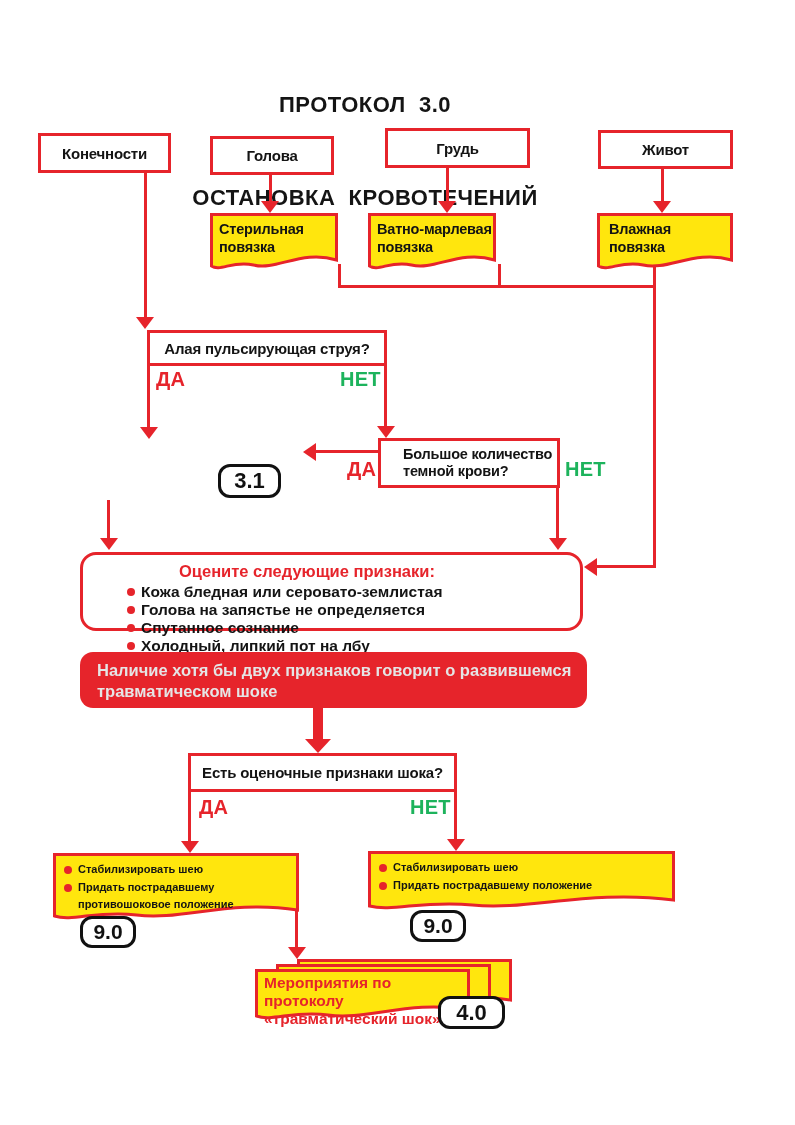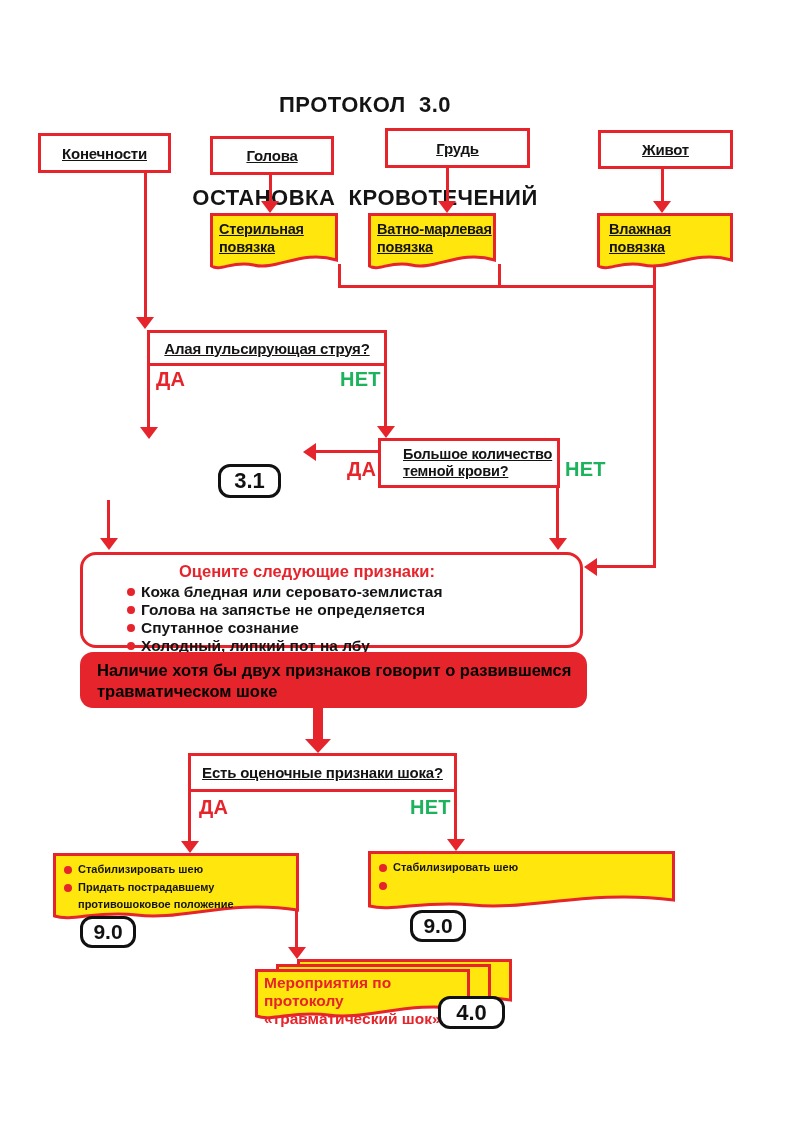--- a/index.html
+++ b/index.html
@@ -8,21 +8,21 @@
     --green:#1db35c;
     --ink:#141414;
   }
   html,body{margin:0;padding:0;background:#ffffff;}
   body{font-family:"Liberation Sans", sans-serif;}
   #canvas{position:relative;width:795px;height:1125px;background:#fff;overflow:hidden;}
 
   
   .title{position:absolute;left:0;top:27px;width:730px;text-align:center;color:var(--ink);
          font-weight:bold;font-size:22px;line-height:31px;letter-spacing:.5px;white-space:pre;}
-  .lbl{font-weight:bold;color:var(--ink);font-size:15px;letter-spacing:-.2px;text-decoration:underline;}
+  .lbl{font-weight:bold;color:var(--ink);font-size:15px;letter-spacing:-.2px;}
 
   
   .box{position:absolute;background:#fff;border:3px solid var(--red);box-sizing:border-box;
        display:flex;align-items:center;justify-content:center;text-align:center;z-index:2;}
   .qbox{position:absolute;background:#fff;border:3px solid var(--red);box-sizing:border-box;
         display:flex;align-items:center;justify-content:center;text-align:center;z-index:2;}
 
   
   .doc{position:absolute;z-index:2;}
   .doc svg{position:absolute;left:0;top:0;z-index:0;}
@@ -51,21 +51,21 @@
   .round-box{position:absolute;background:#fff;border:3px solid var(--red);border-radius:16px;
              box-sizing:border-box;z-index:2;}
   .assess-title{margin:7px 0 2px 96px;color:var(--red);font-weight:bold;font-size:16.5px;}
   .assess-list{margin-left:44px;}
   .li{position:relative;padding-left:14px;font-weight:bold;color:var(--ink);}
   .assess-list .li{font-size:15.5px;line-height:17px;margin-bottom:1px;}
   .dot{position:absolute;left:0;top:5px;width:8px;height:8px;border-radius:50%;background:var(--red);}
 
   
   .alert{position:absolute;background:var(--red);border-radius:13px;box-sizing:border-box;
-         color:#000000;font-weight:bold;font-size:16.5px;line-height:21px;
+         color:#e5e5e5;font-weight:bold;font-size:16.5px;line-height:21px;
          padding:8px 14px 0 17px;z-index:2;}
 
   
   .action-list .li{font-size:11px;line-height:17.5px;}
   .action-list .dot{top:5px;width:8px;height:8px;}
 
   .doc-red-text{color:var(--red);font-weight:bold;font-size:15.5px;line-height:18px;}
 </style>
 </head>
 <body>
@@ -163,21 +163,21 @@
   <div class="yn no" style="left:340px;top:368px">НЕТ</div>
 
   <div class="badge" style="left:218px;top:464px;width:63px;height:34px;font-size:22px">3.1</div>
 
   <div class="qbox lbl" style="left:378px;top:438px;width:182px;height:50px;justify-content:flex-start;text-align:left">
     <span style="padding-left:22px;font-size:14.5px;line-height:17px">Большое количество темной крови?</span>
   </div>
   <div class="yn yes" style="left:347px;top:458px">ДА</div>
   <div class="yn no" style="left:565px;top:458px">НЕТ</div>
 
-  <div class="round-box" style="left:80px;top:552px;width:503px;height:96px">
+  <div class="round-box" style="left:80px;top:552px;width:503px;height:79px">
     <div class="assess-title">Оцените следующие признаки:</div>
     <div class="assess-list">
       <div class="li"><span class="dot"></span><span>Кожа бледная или серовато-землистая</span></div>
       <div class="li"><span class="dot"></span><span>Голова на запястье не определяется</span></div>
       <div class="li"><span class="dot"></span><span>Спутанное сознание</span></div>
       <div class="li"><span class="dot"></span><span>Холодный, липкий пот на лбу</span></div>
     </div>
   </div>
 
   <div class="alert" style="left:80px;top:652px;width:507px;height:56px">Наличие хотя бы двух признаков говорит о развившемся травматическом шоке</div>
@@ -198,21 +198,21 @@
     </div>
   </div>
   <div class="badge" style="left:80px;top:916px;width:56px;height:32px;font-size:21px">9.0</div>
 
   <div class="doc" style="left:368px;top:851px;width:307px;height:62px">
       <svg width="307" height="62" viewBox="0 0 307 62">
         <path d="M1.5,1.5 L305.5,1.5 L305.5,49 C221.04,38 159.64000000000001,60 104.38000000000001,54 C55.26,49 24.560000000000002,61 1.5,55 Z" fill="#ffe60d" stroke="#e6242b" stroke-width="3"></path>
       </svg>
     <div class="doc-text action-list" style="padding:8px 6px 0 11px">
       <div class="li"><span class="dot"></span><span>Стабилизировать шею</span></div>
-      <div class="li"><span class="dot"></span></div>
+      <div class="li"><span class="dot"></span><span>Придать пострадавшему положение</span></div>
     </div>
   </div>
   <div class="badge" style="left:410px;top:910px;width:56px;height:32px;font-size:21px">9.0</div>
 
   <div class="doc" style="left:297px;top:959px;width:215px;height:54px">
       <svg width="215" height="54" viewBox="0 0 215 54">
         <path d="M1.5,1.5 L213.5,1.5 L213.5,41 C154.79999999999998,30 111.8,52 73.10000000000001,46 C38.699999999999996,41 17.2,53 1.5,47 Z" fill="#ffe60d" stroke="#e6242b" stroke-width="3"></path>
       </svg>
     </div>
   <div class="doc" style="left:276px;top:964px;width:215px;height:54px">

